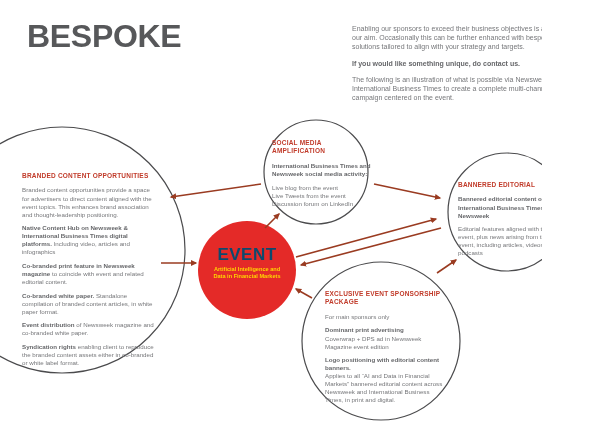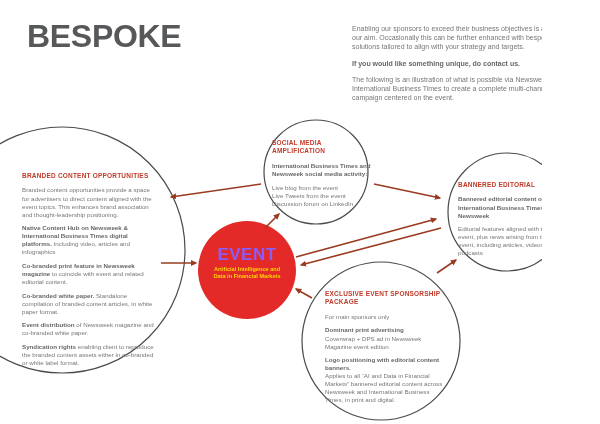--- a/index.html
+++ b/index.html
@@ -43,21 +43,21 @@
   .node b{font-weight:700;color:var(--bold-gray);}
   .blk{display:block;}
   .node-branded{left:22px;top:172px;width:134px;}
   .node-social{left:272px;top:139px;width:100px;}
   .node-bannered{left:458px;top:181px;width:104px;}
   .node-exclusive{left:325px;top:290px;width:121px;}
   .event-label{
     position:absolute;left:197px;top:246px;width:100px;text-align:center;
   }
   .event-label .ev-title{
-    font-size:17px;font-weight:800;color:#8b5cf6;letter-spacing:0.5px;line-height:1.1;
+    font-size:17px;font-weight:800;color:#0c4a6e;letter-spacing:0.5px;line-height:1.1;
   }
   .event-label .ev-sub{
     margin:1px auto 0;width:78px;
     font-size:5.6px;font-weight:700;line-height:1.3;color:var(--event-subtitle-yellow);
   }
 </style>
 </head>
 <body>
 
 <div class="page">

